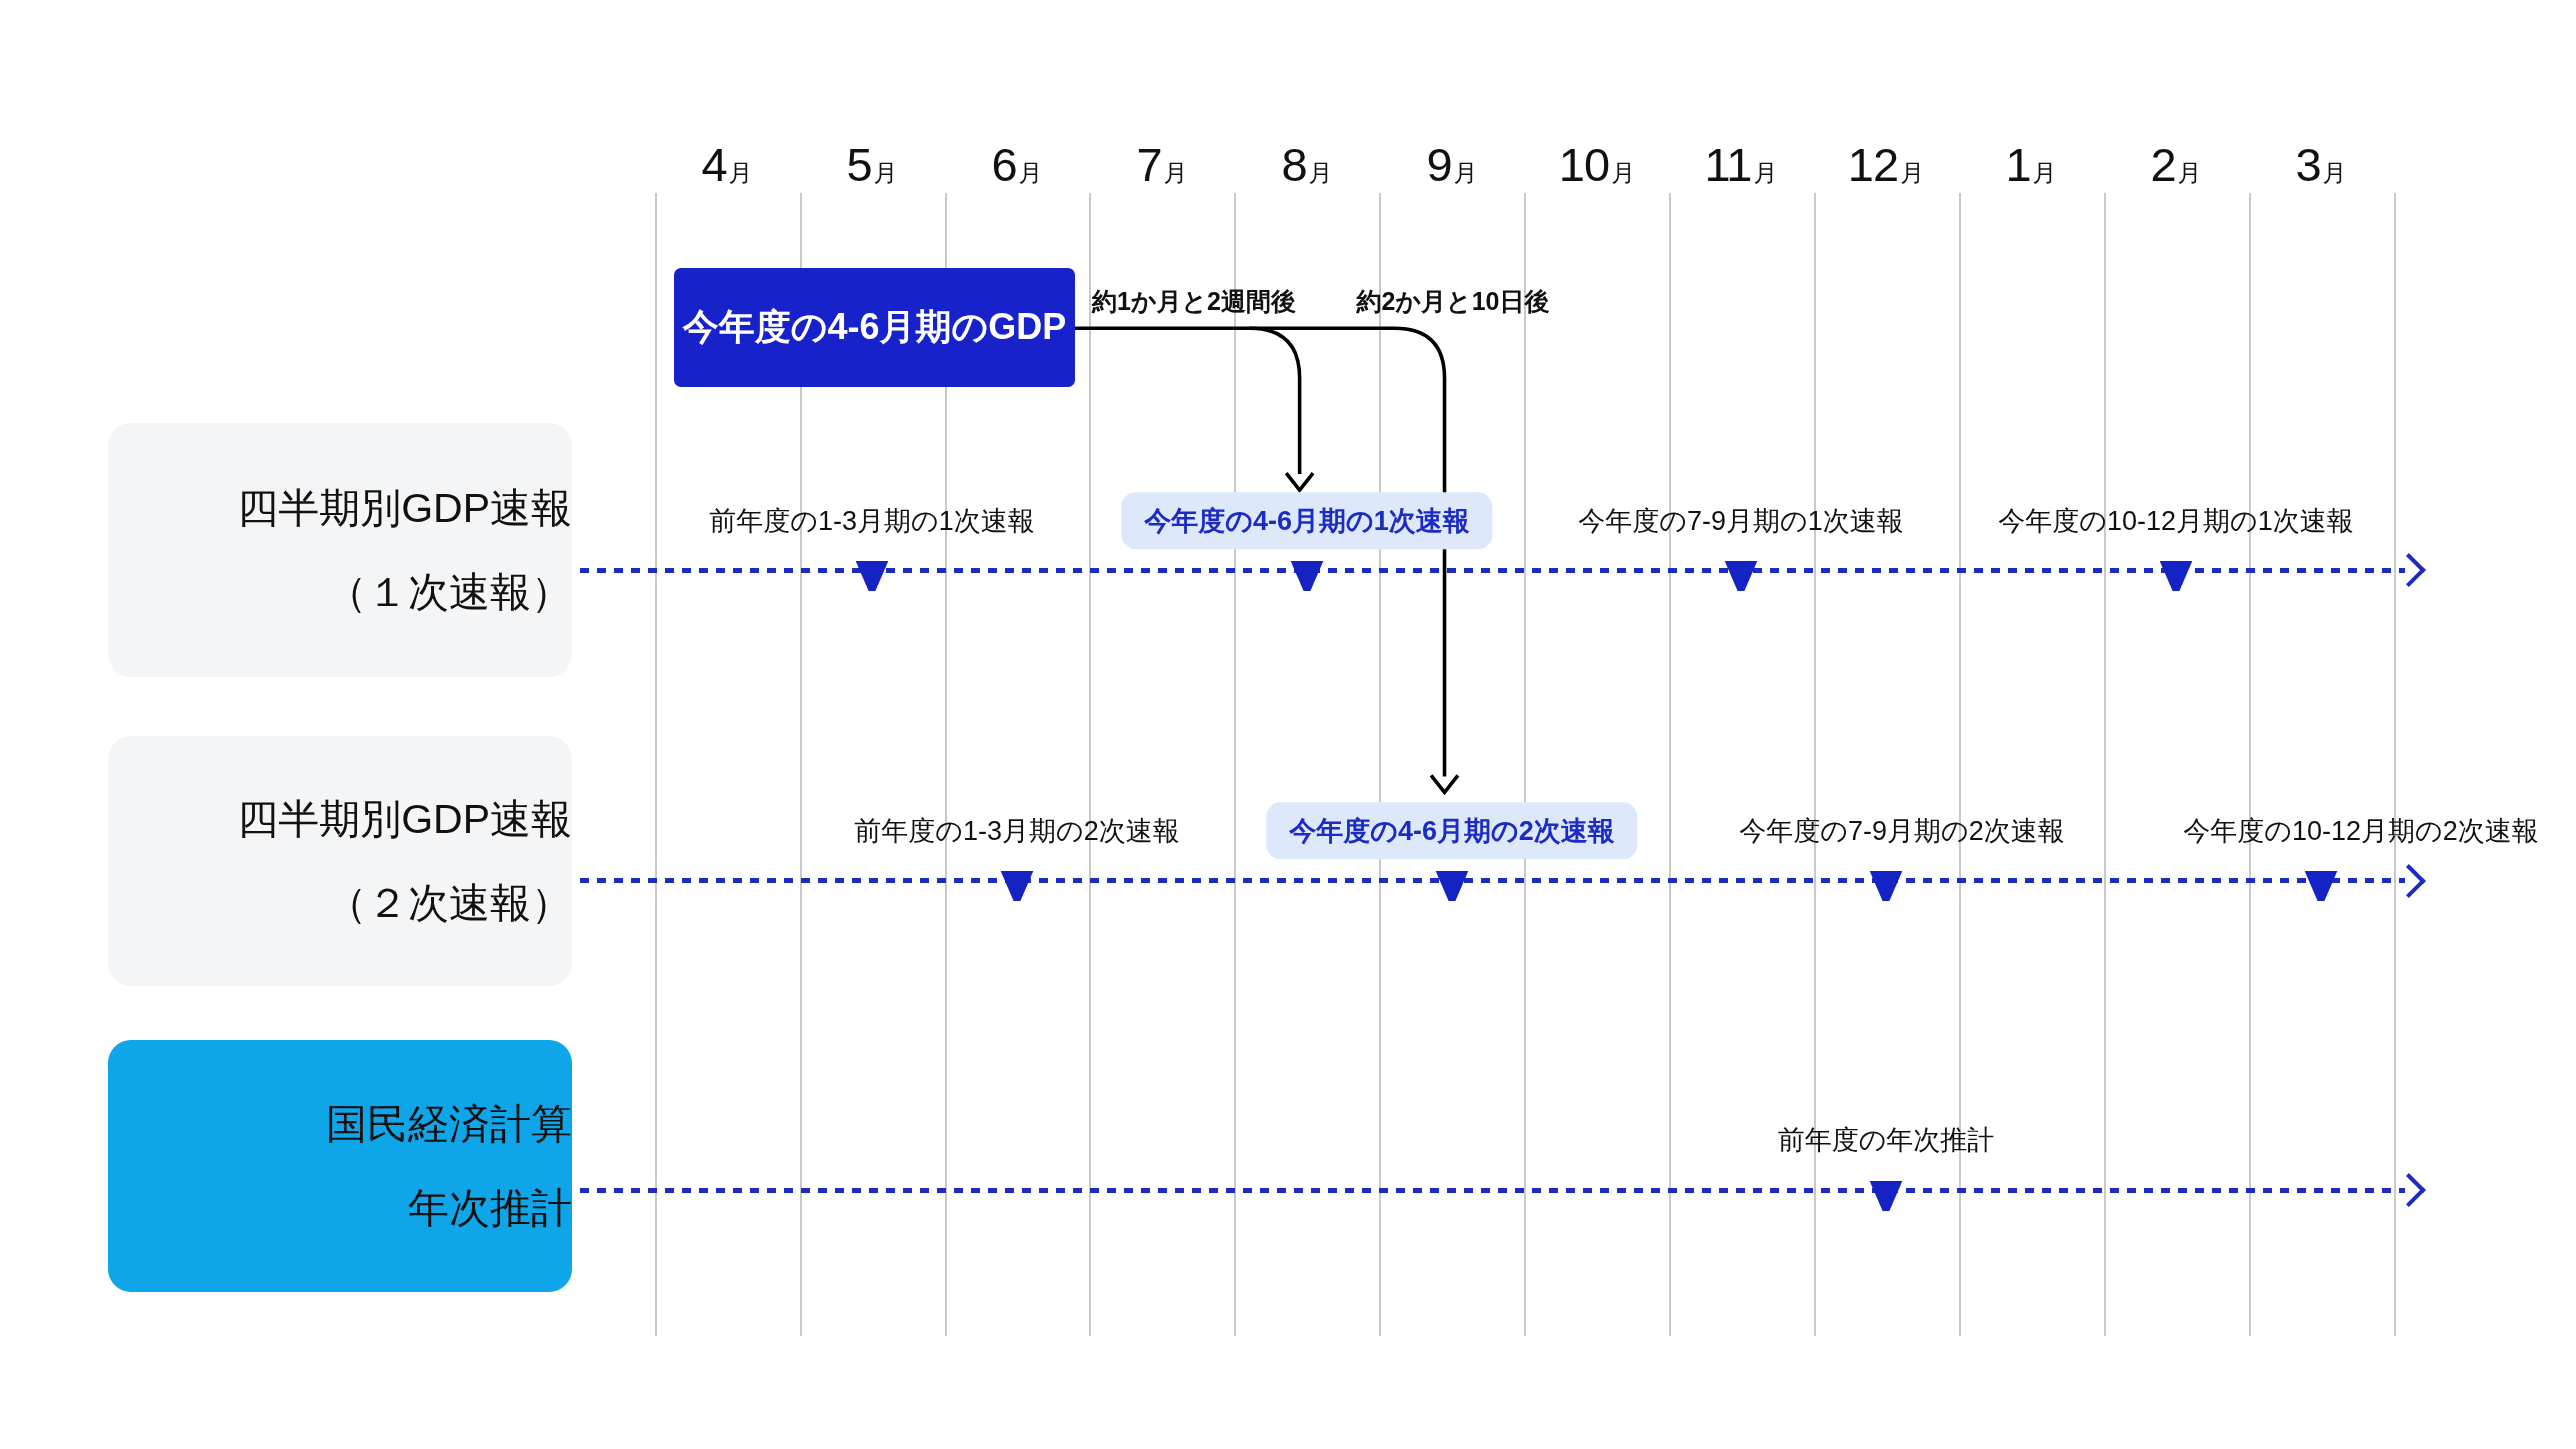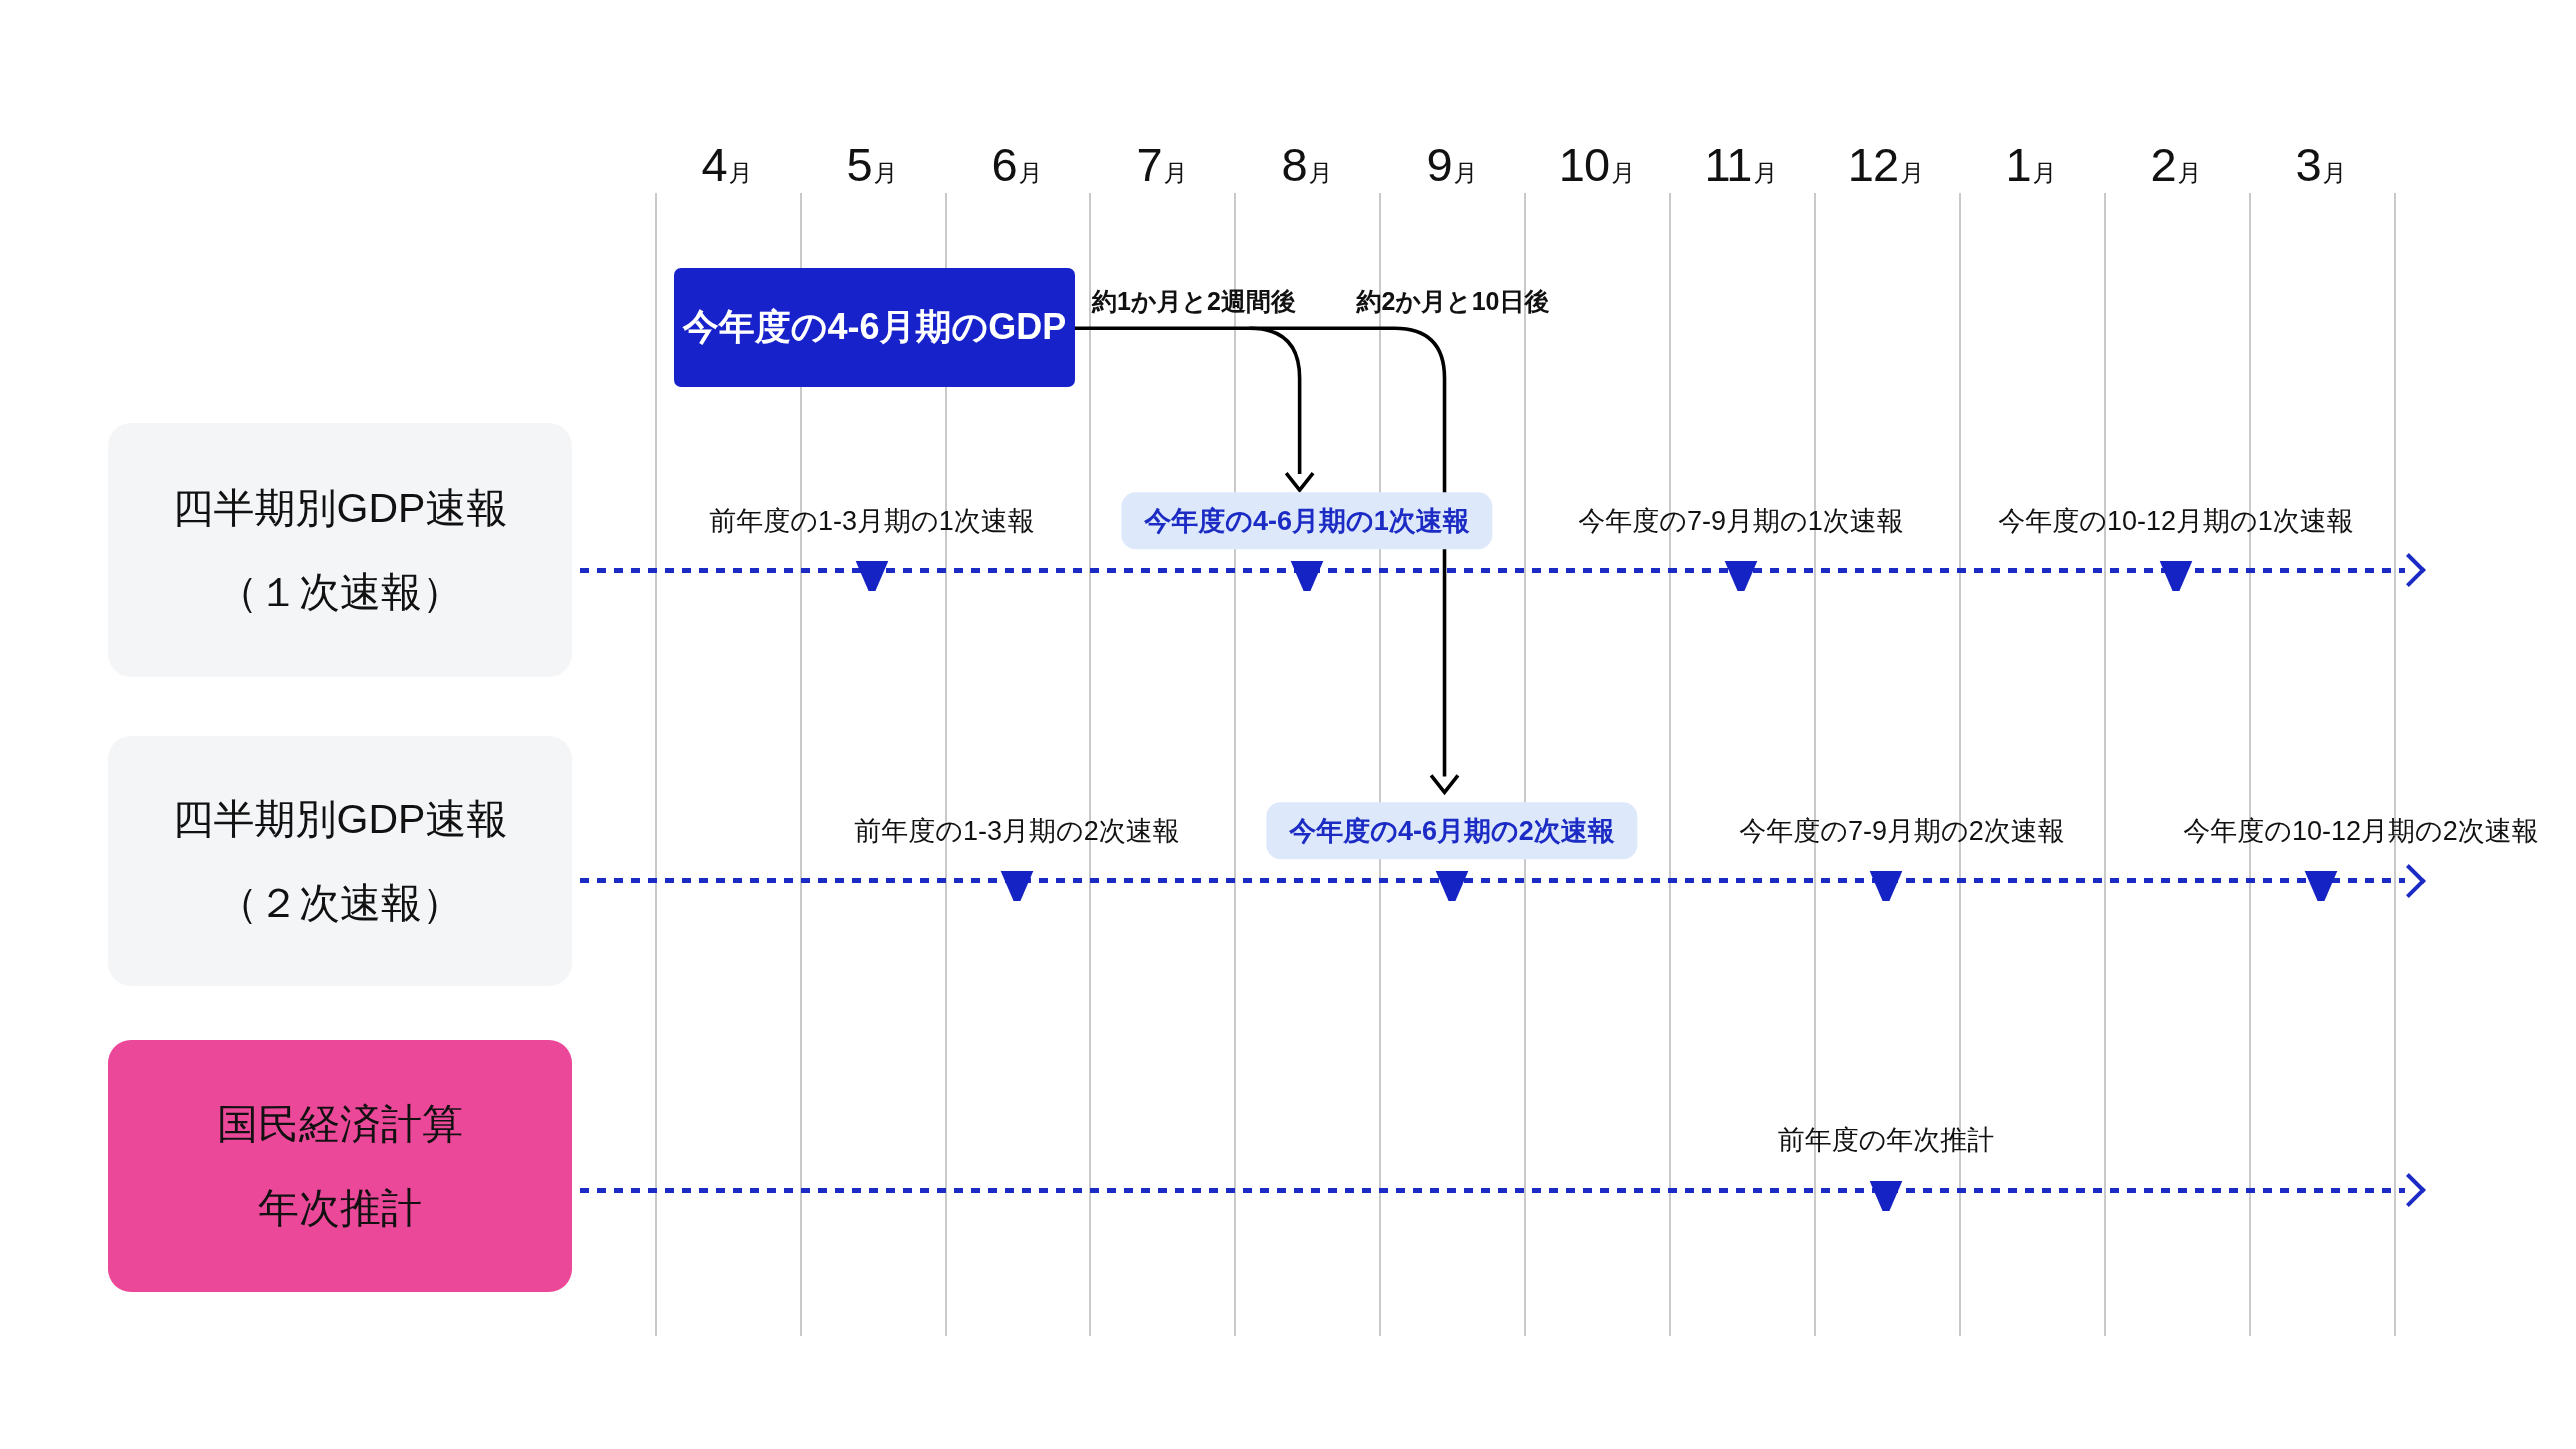--- a/index.html
+++ b/index.html
@@ -10,21 +10,21 @@
   .gridline{position:absolute;width:1.8px;background:#c9c9c9;z-index:1;}
 
   
   .month-label{position:absolute;transform:translate(-50%,-50%);white-space:nowrap;z-index:2;
     display:flex;align-items:baseline;font-weight:500;}
   .month-num{font-size:47px;letter-spacing:-0.9px;}
   .month-suffix{font-size:24px;margin-left:1.8px;}
 
   
   .row-title-box{position:absolute;background:#f4f5f7;border-radius:23px;z-index:2;
-    display:flex;flex-direction:column;align-items:center;justify-content:center;}
+    display:flex;flex-direction:column;align-items:flex-end;justify-content:center;}
   .row-title-line{font-size:41px;font-weight:500;line-height:84px;white-space:nowrap;}
 
   
   .timeline-line{position:absolute;height:4.5px;z-index:2;
     background:repeating-linear-gradient(90deg,var(--tl) 0 9px,transparent 9px 17px);}
   .timeline-chevron{position:absolute;width:19.7px;height:19.7px;z-index:2;
     border-top:4.5px solid var(--tl);border-right:4.5px solid var(--tl);transform:rotate(45deg);}
 
   
   .event-marker{position:absolute;width:34px;height:30px;background:var(--mk);z-index:5;
@@ -141,21 +141,21 @@
       <div class="timeline-line" style="left: 580px; top: 878px; width: 1825px;"></div>
       <div class="timeline-chevron" style="left: 2397px; top: 869px;"></div>
       <span class="event-label" style="left: 1017px; top: 831px;">前年度の1-3月期の2次速報</span>
       <div class="event-marker" style="left: 1000px; top: 871px;"></div>
       <span class="event-label highlight" style="left: 1452px; top: 831px;">今年度の4-6月期の2次速報</span>
       <div class="event-marker" style="left: 1435px; top: 871px;"></div>
       <span class="event-label" style="left: 1886px; top: 831px; margin-left: 16px;">今年度の7-9月期の2次速報</span>
       <div class="event-marker" style="left: 1869px; top: 871px;"></div>
       <span class="event-label" style="left: 2321px; top: 831px; margin-left: 40px;">今年度の10-12月期の2次速報</span>
       <div class="event-marker" style="left: 2304px; top: 871px;"></div>
-      <div class="row-title-box" style="left: 108px; top: 1040px; width: 464px; height: 252px; background: #ec4899;">
+      <div class="row-title-box" style="left: 108px; top: 1040px; width: 464px; height: 252px; background: #0ea5e9;">
         <div class="row-title-line">国民経済計算</div>
         <div class="row-title-line">年次推計</div>
       </div>
       <div class="timeline-line" style="left: 580px; top: 1188px; width: 1825px;"></div>
       <div class="timeline-chevron" style="left: 2397px; top: 1178px;"></div>
       <span class="event-label" style="left: 1886px; top: 1140px;">前年度の年次推計</span>
       <div class="event-marker" style="left: 1869px; top: 1181px;"></div>
     </div>
   <div class="source-box" id="source-box" style="left: 674px; top: 268px; width: 401px; height: 119px; background: rgb(23, 34, 203);">
     <span>今年度の4-6月期のGDP</span>

